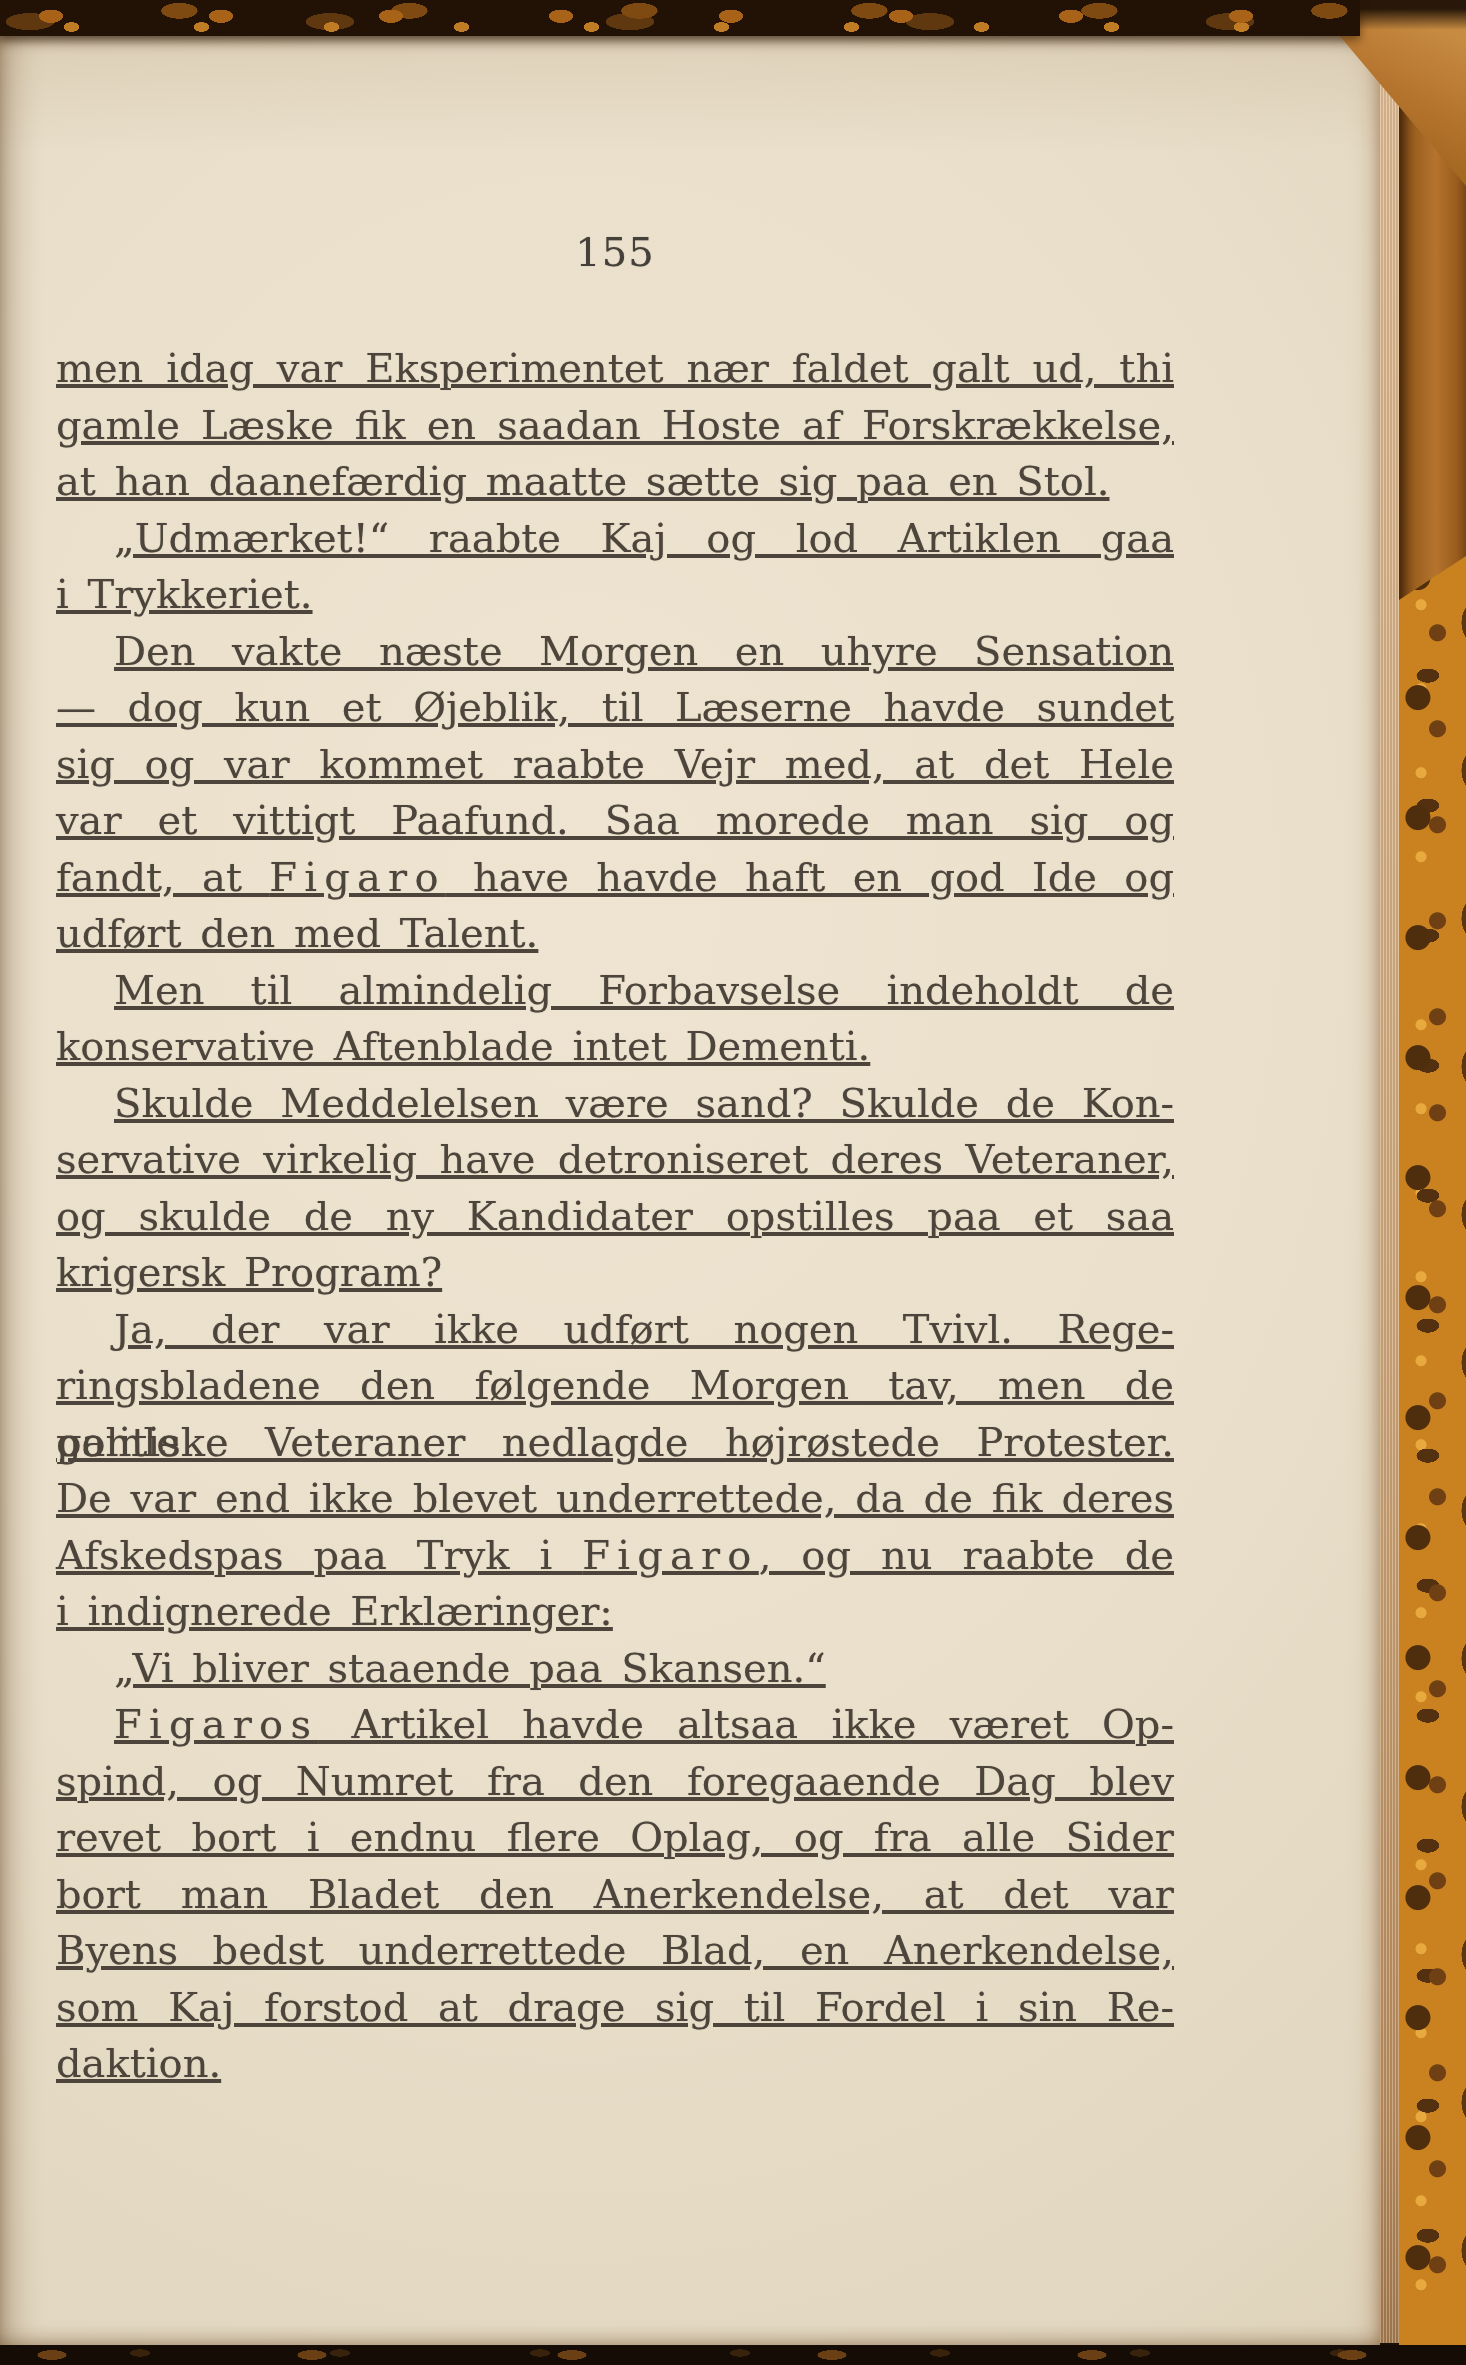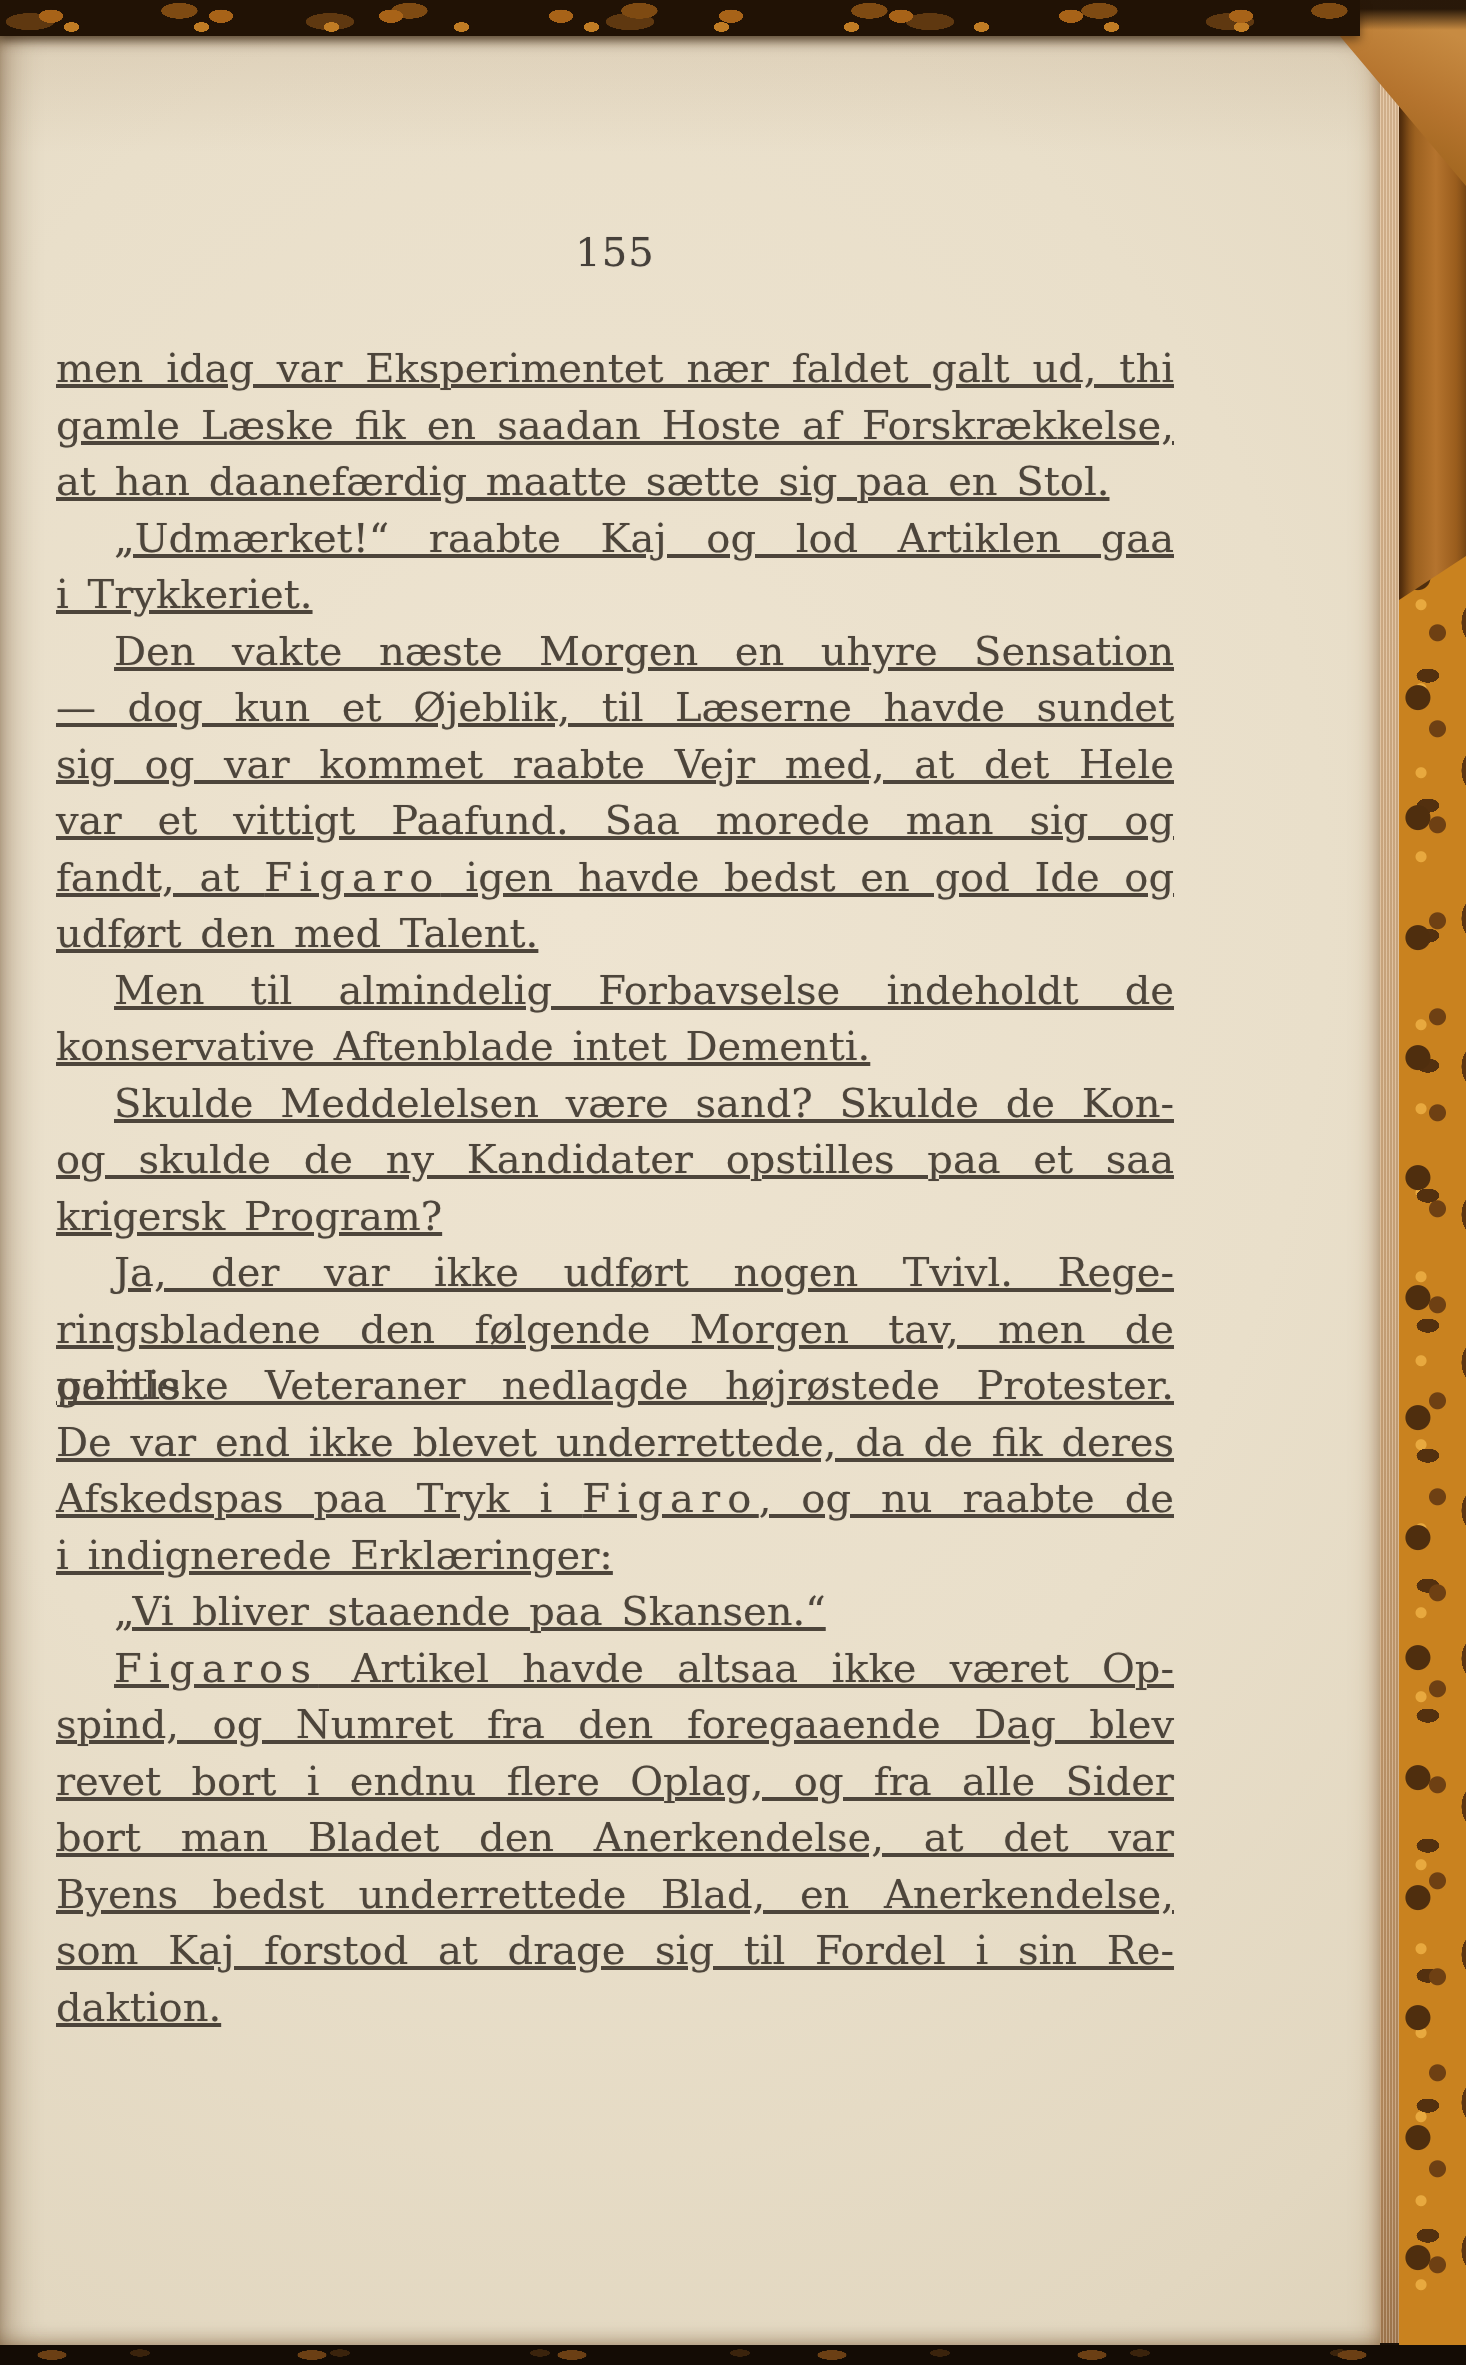--- a/index.html
+++ b/index.html
@@ -85,25 +85,26 @@
     <div class="text-block">
         <div class="line j"><span>men idag var Eksperimentet nær faldet galt ud, thi</span></div>
         <div class="line j"><span>gamle Læske fik en saadan Hoste af Forskrækkelse,</span></div>
         <div class="line l"><span>at han daanefærdig maatte sætte sig paa en Stol.</span></div>
         <div class="line j ind"><span>„Udmærket!“ raabte Kaj og lod Artiklen gaa</span></div>
         <div class="line l"><span>i Trykkeriet.</span></div>
         <div class="line j ind"><span>Den vakte næste Morgen en uhyre Sensation</span></div>
         <div class="line j"><span>— dog kun et Øjeblik, til Læserne havde sundet</span></div>
         <div class="line j"><span>sig og var kommet raabte Vejr med, at det Hele</span></div>
         <div class="line j"><span>var et vittigt Paafund. Saa morede man sig og</span></div>
-        <div class="line j"><span>fandt, at </span><span class="sp">Figaro</span><span> igen havde bedst en god Ide og</span></div>
+        <div class="line j"><span>fandt, at </span><span class="sp">Figaro</span><span> have havde haft en god Ide og</span></div>
         <div class="line l"><span>udført den med Talent.</span></div>
         <div class="line j ind"><span>Men til almindelig Forbavselse indeholdt de</span></div>
         <div class="line l"><span>konservative Aftenblade intet Dementi.</span></div>
         <div class="line j ind"><span>Skulde Meddelelsen være sand? Skulde de Kon-</span></div>
+        <div class="line j"><span>servative virkelig have detroniseret deres Veteraner,</span></div>
         <div class="line j"><span>og skulde de ny Kandidater opstilles paa et saa</span></div>
         <div class="line l"><span>krigersk Program?</span></div>
         <div class="line j ind"><span>Ja, der var ikke udført nogen Tvivl. Rege-</span></div>
         <div class="line j"><span>ringsbladene den følgende Morgen tav, men de gamle</span></div>
         <div class="line j"><span>politiske Veteraner nedlagde højrøstede Protester.</span></div>
         <div class="line j"><span>De var end ikke blevet underrettede, da de fik deres</span></div>
         <div class="line j"><span>Afskedspas paa Tryk i </span><span class="sp">Figaro</span><span>, og nu raabte de</span></div>
         <div class="line l"><span>i indignerede Erklæringer:</span></div>
         <div class="line l ind"><span>„Vi bliver staaende paa Skansen.“</span></div>
         <div class="line j ind"><span class="sp">Figaros</span><span> Artikel havde altsaa ikke været Op-</span></div>

